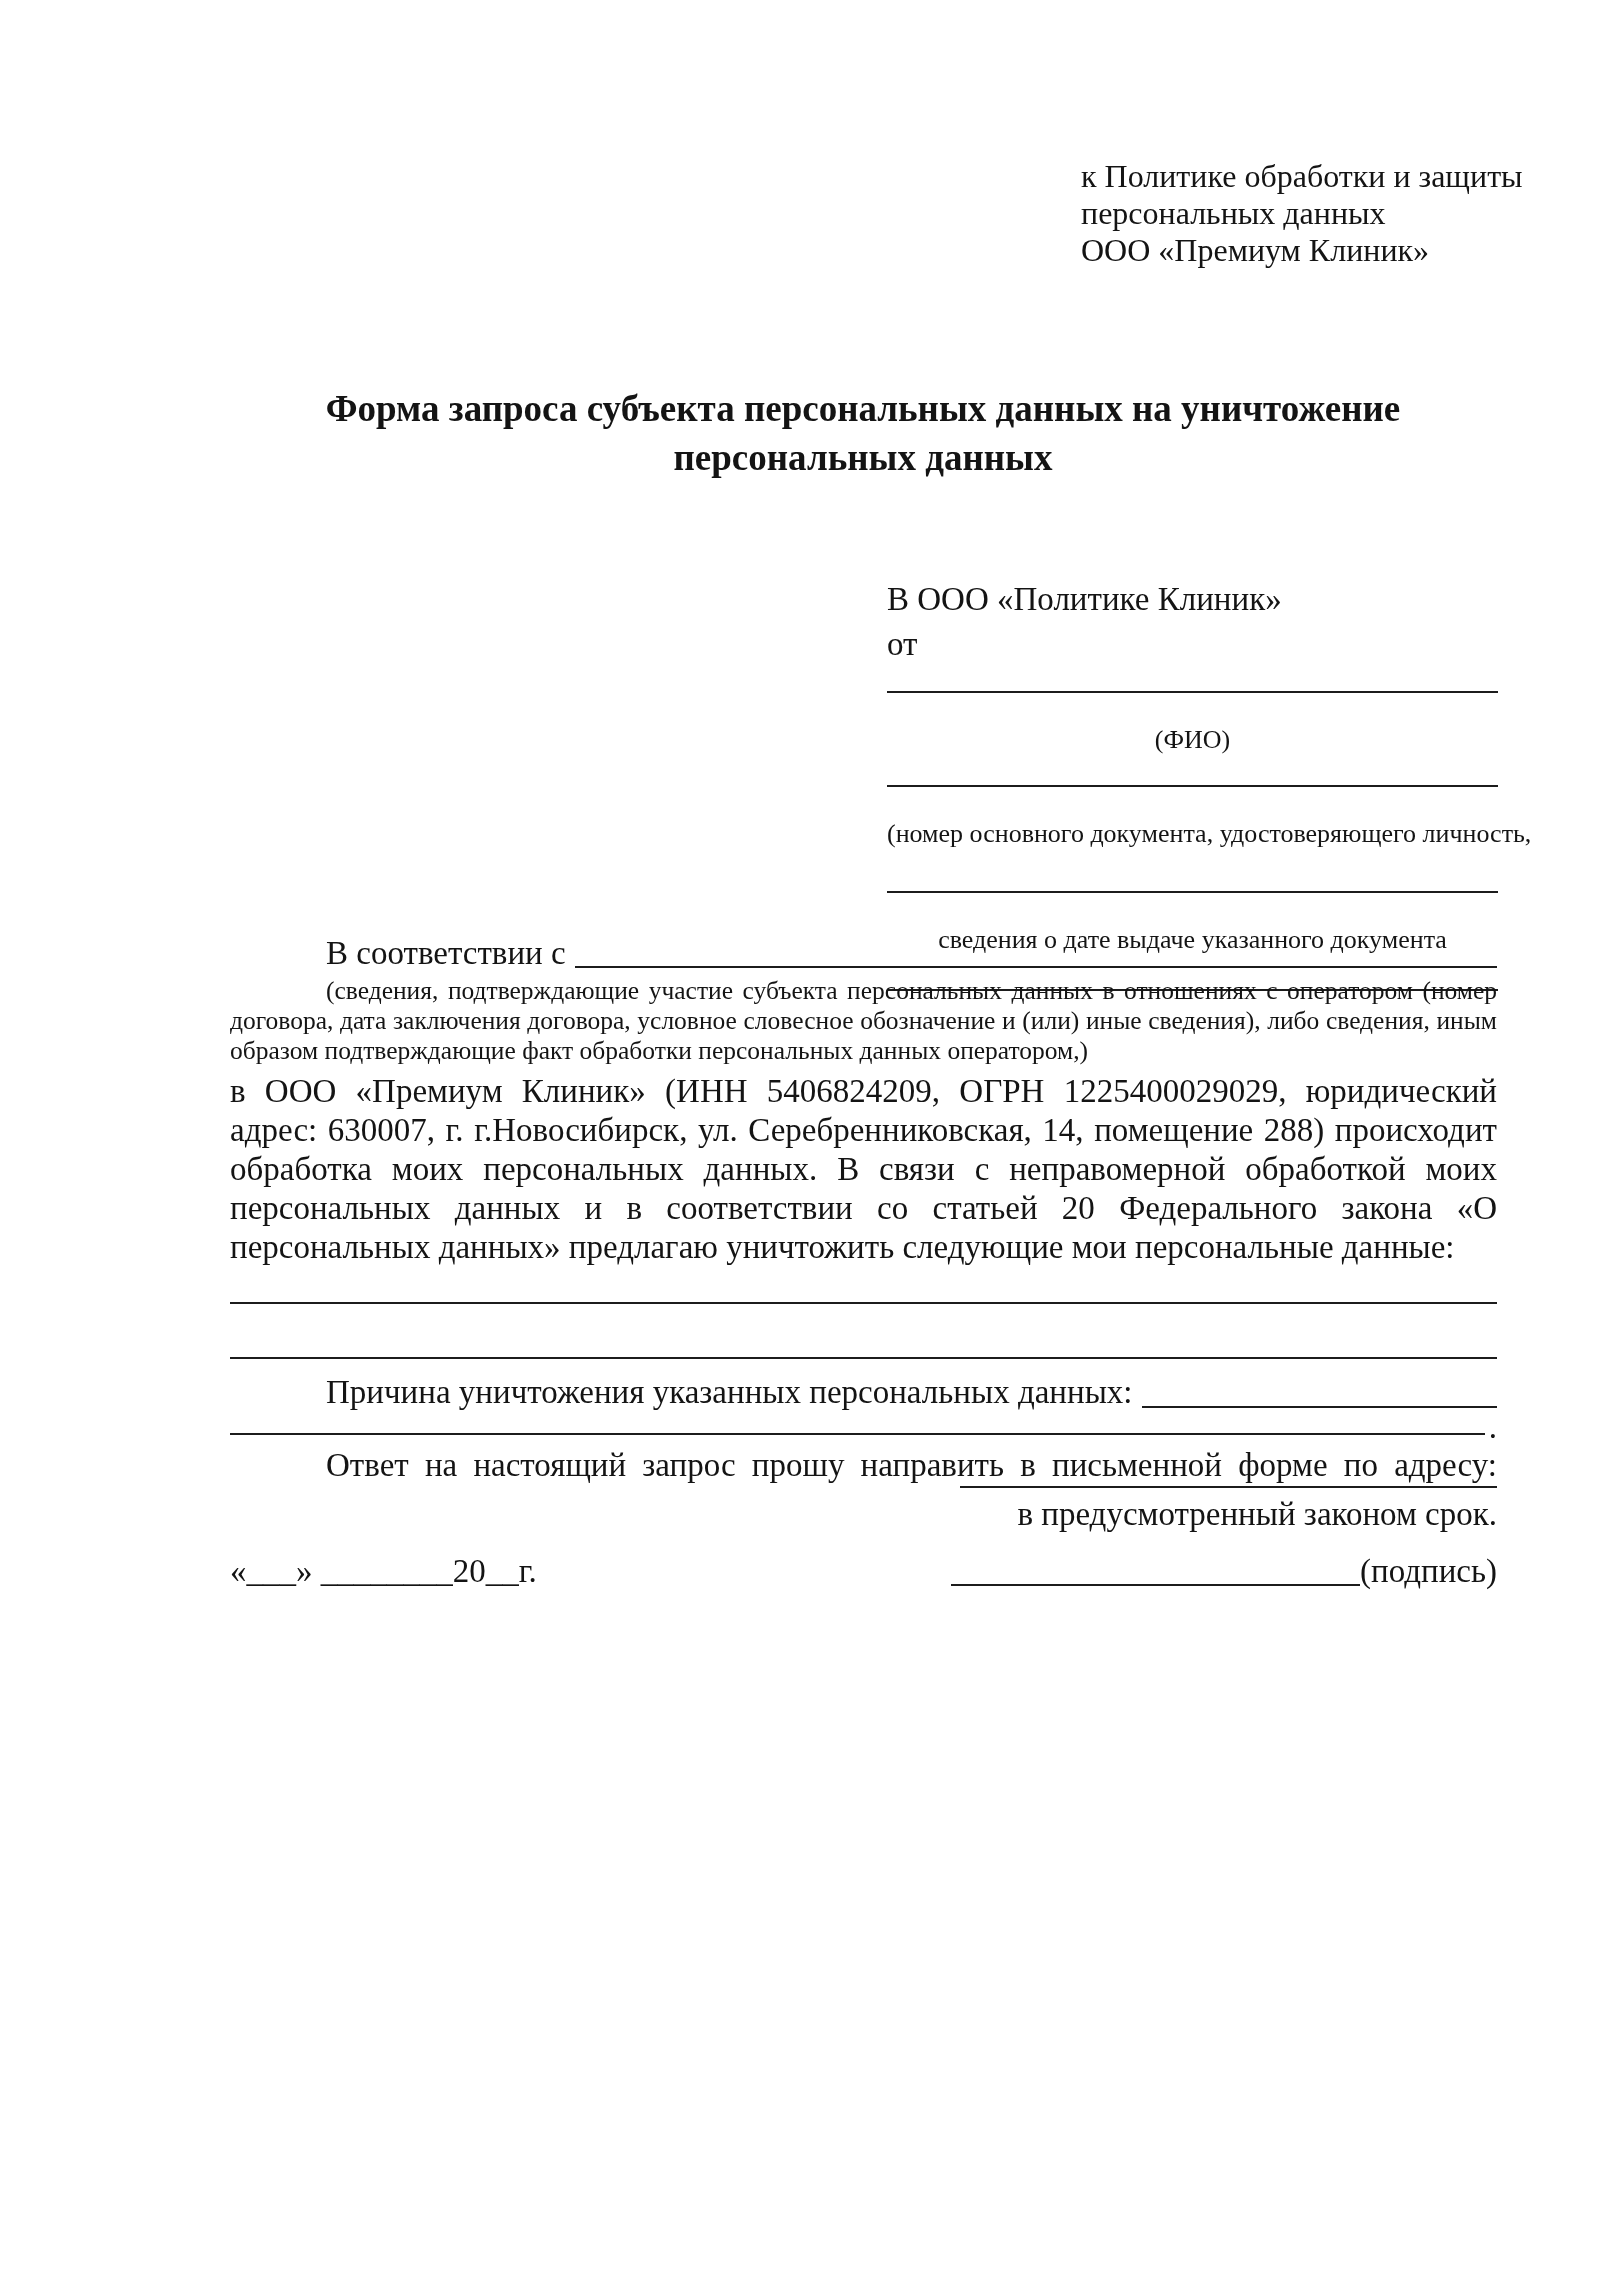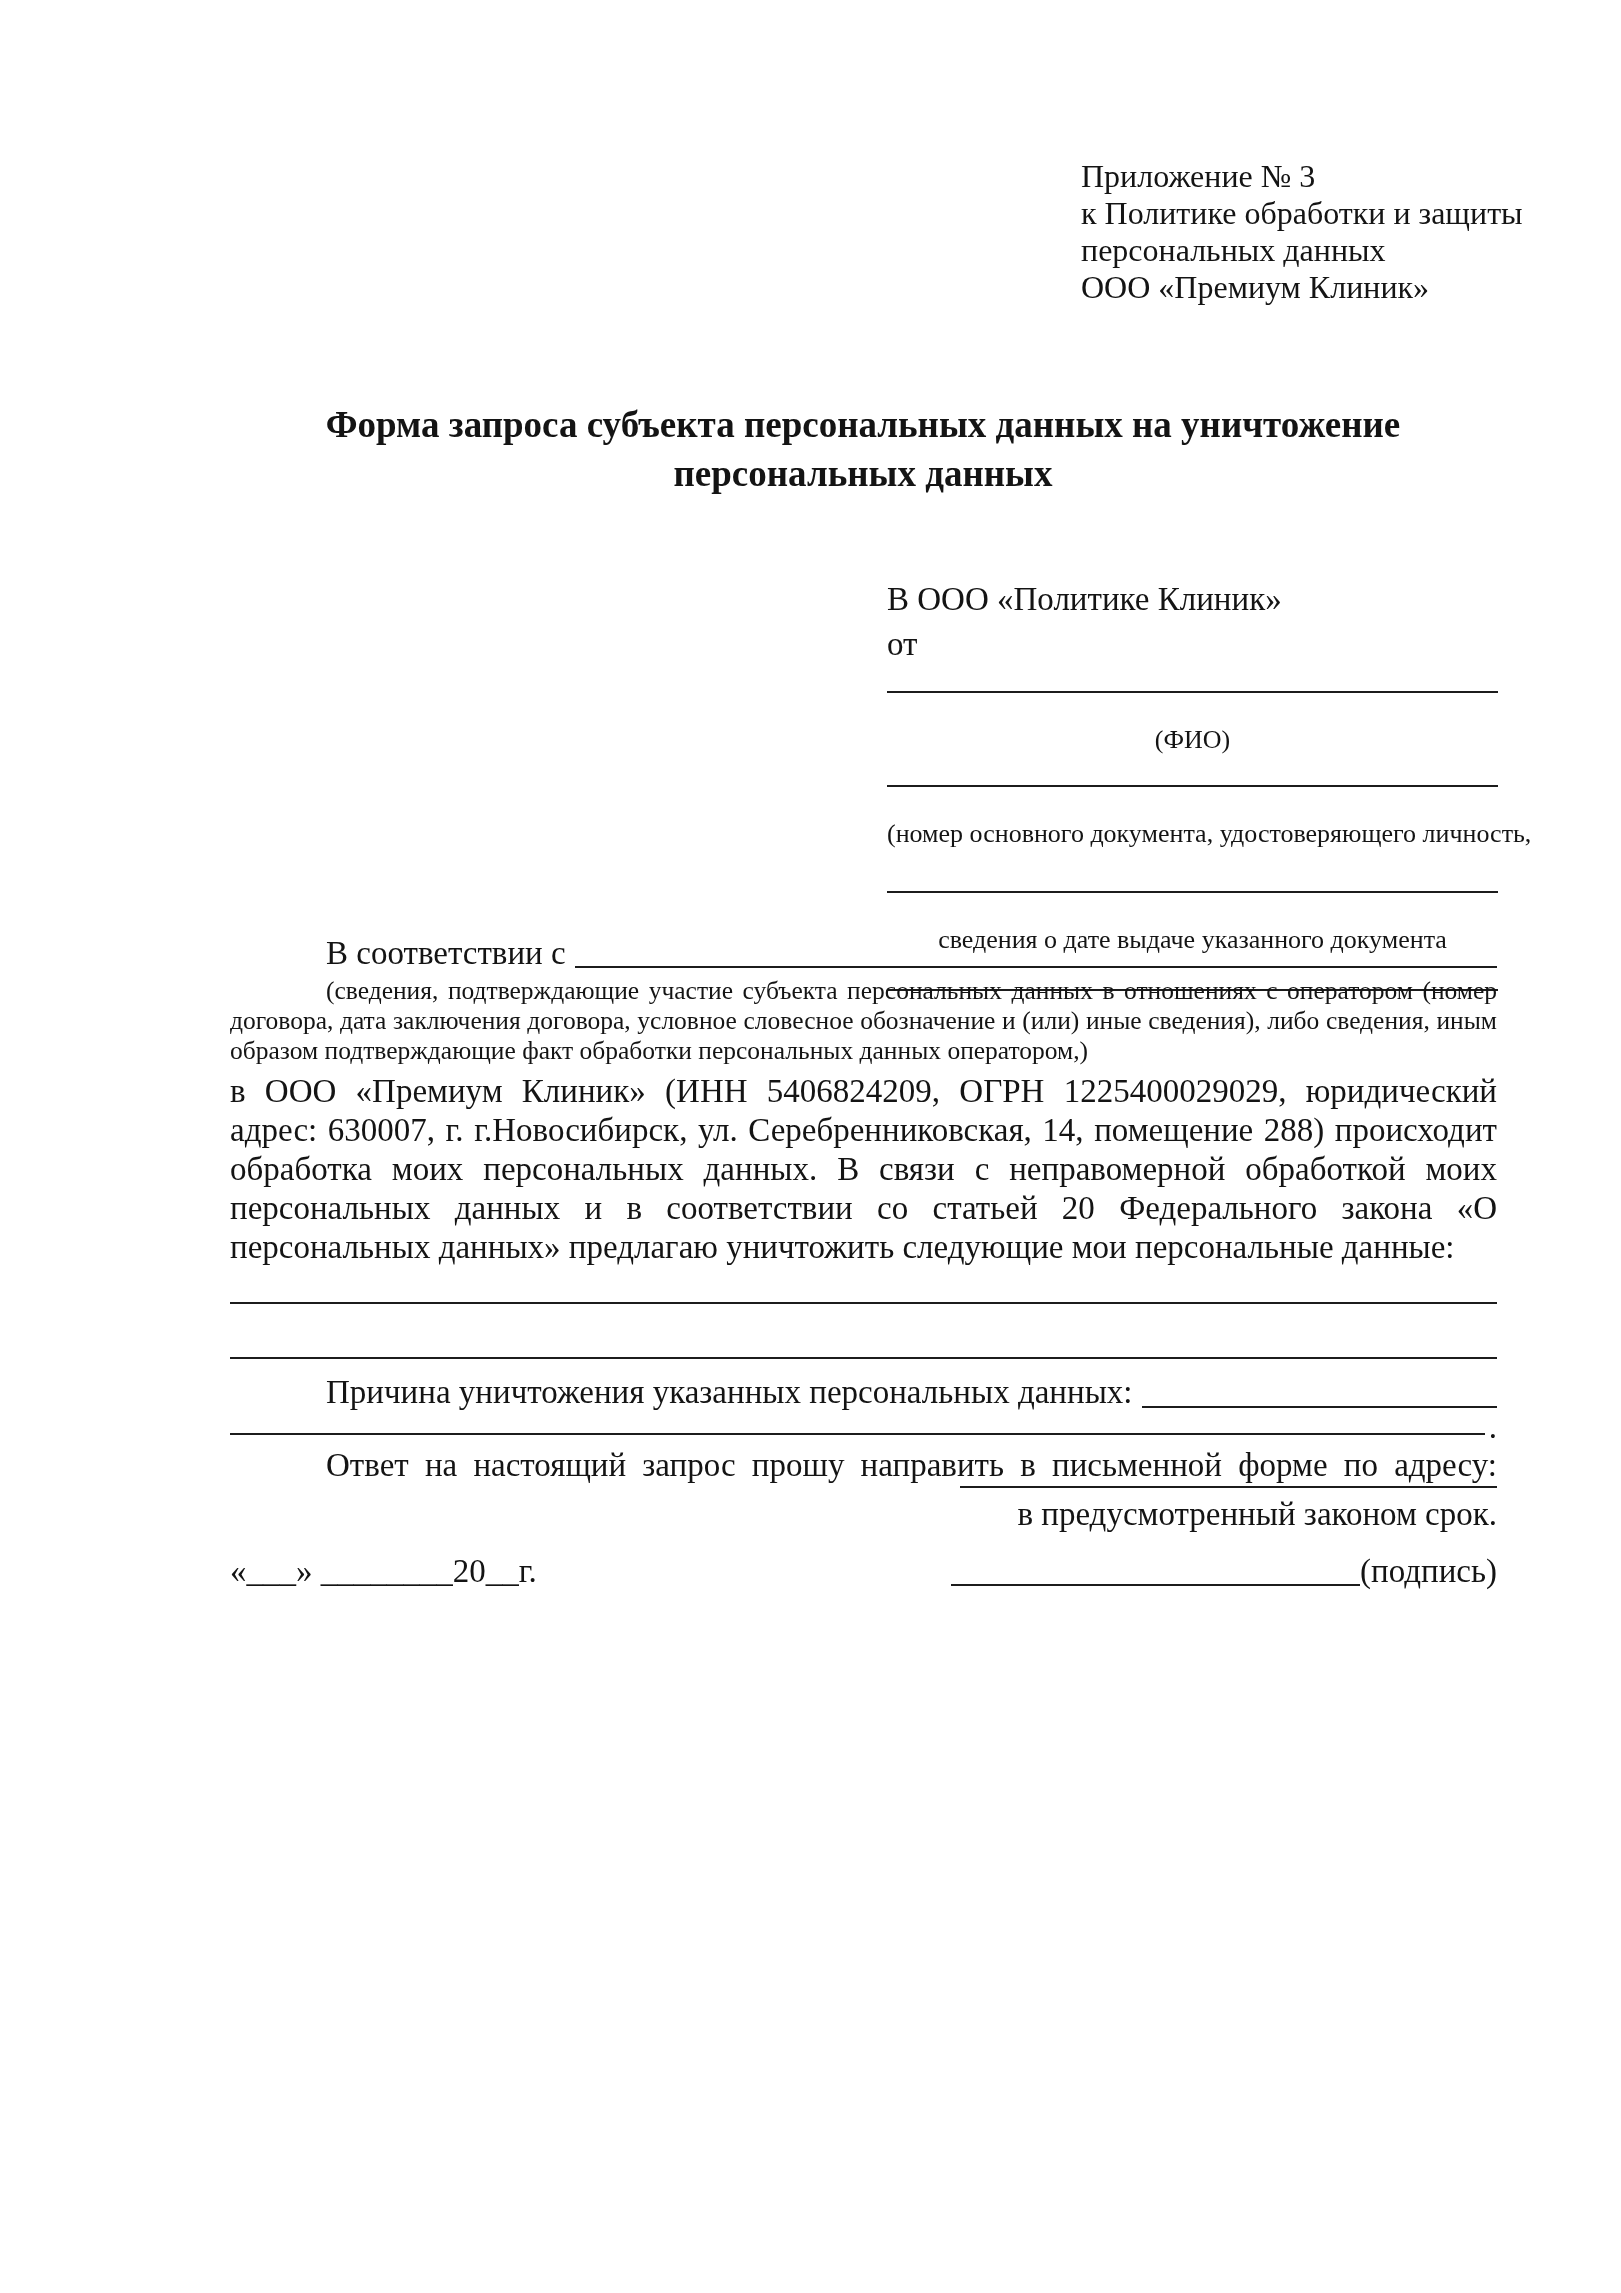--- a/index.html
+++ b/index.html
@@ -19,21 +19,21 @@
     top: 158px;
     width: 421px;
     font-size: 32px;
     line-height: 37px;
     white-space: nowrap;
   }
   
   .title {
     position: absolute;
     left: 275px;
-    top: 400px;
+    top: 384px;
     width: 1176px;
     margin: 0;
     font-size: 37px;
     line-height: 49px;
     font-weight: bold;
     text-align: center;
   }
   
   .addressee {
     position: absolute;
@@ -121,21 +121,20 @@
     margin-bottom: 5.9px;
   }
   .sig-cap { white-space: nowrap; }
 </style>
 </head>
 <body>
 
 <div class="page">
 
   <div class="appendix">
-    <div>Приложение № 3</div>
     <div>к Политике обработки и защиты</div>
     <div>персональных данных</div>
     <div>ООО «Премиум Клиник»</div>
   </div>
 
   <h1 class="title">Форма запроса субъекта персональных данных на уничтожение персональных данных</h1>
 
   <div class="addressee">
     <div class="a-to">В ООО «Политике Клиник»</div>
     <div class="a-from">от</div>

